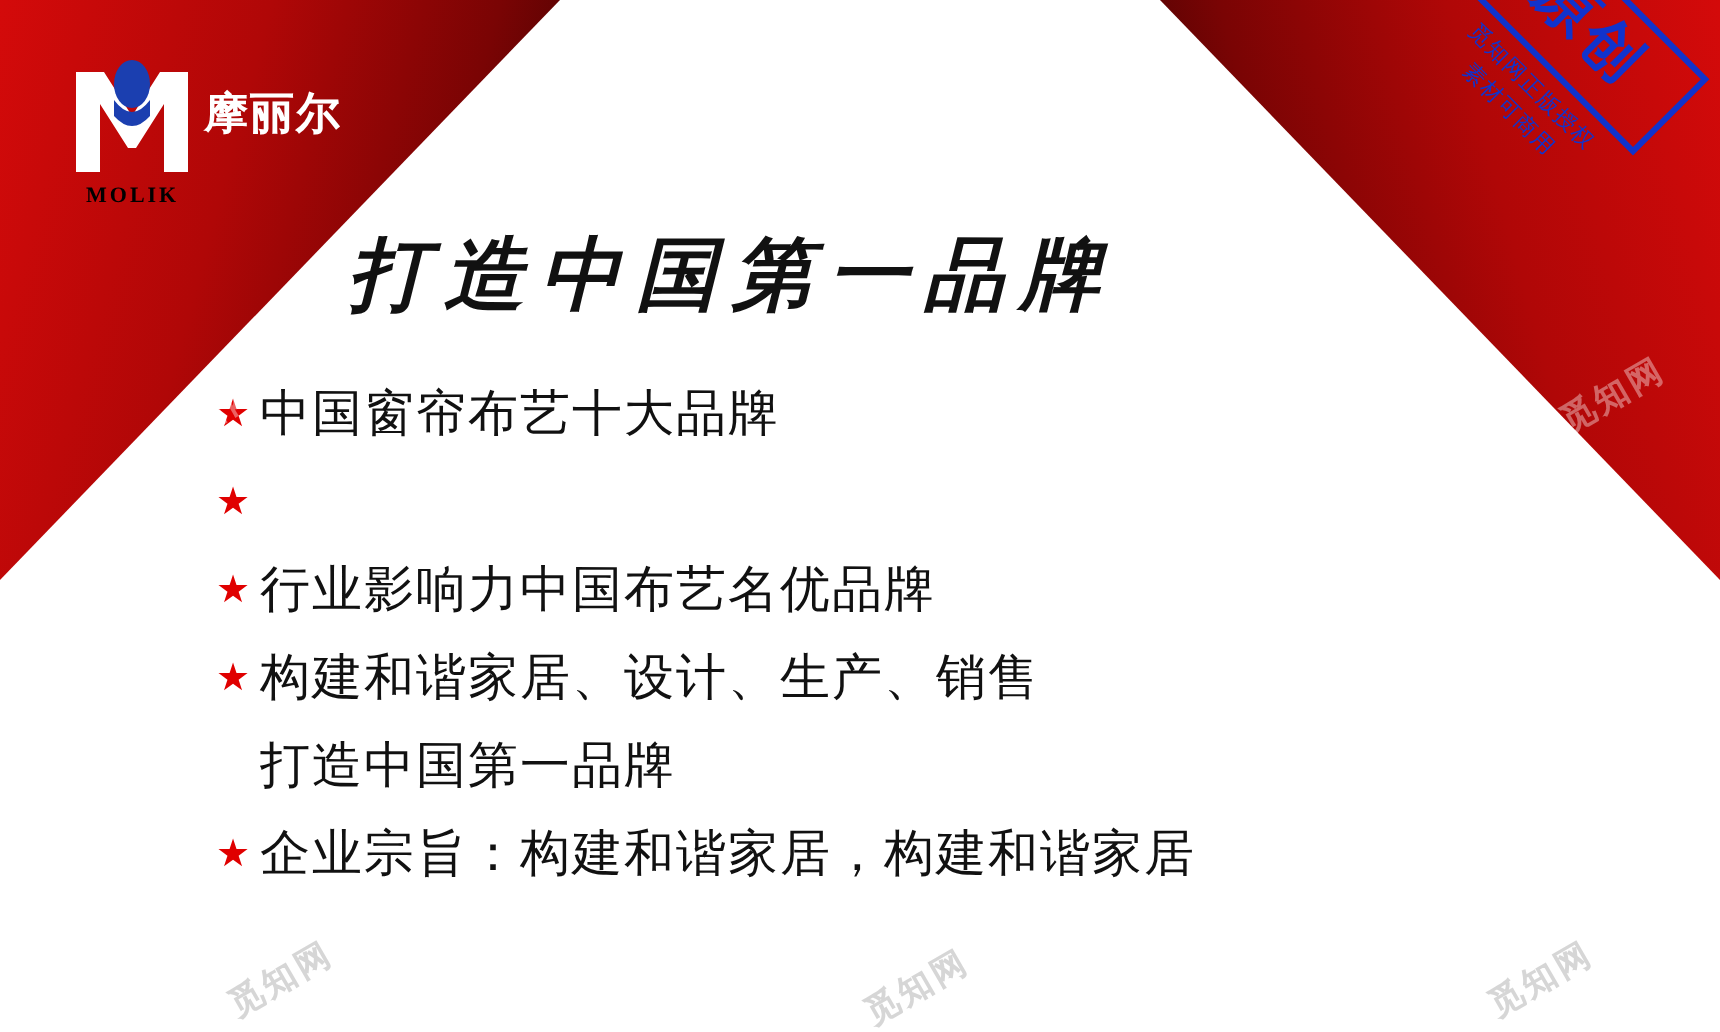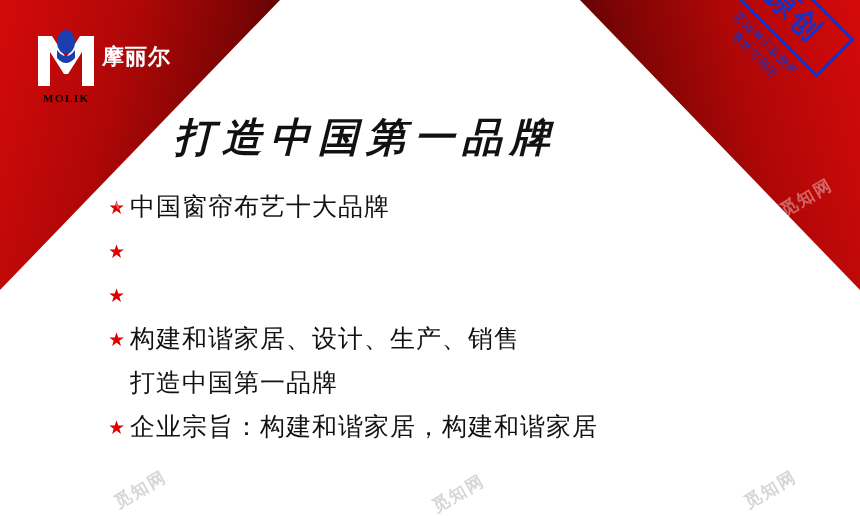--- a/index.html
+++ b/index.html
@@ -223,20 +223,21 @@
   <div class="bullets">
     <div class="bullet-row">
       <div class="star">★</div>
       <div class="bullet-text">中国窗帘布艺十大品牌</div>
     </div>
     <div class="bullet-row">
       <div class="star">★</div>
     </div>
     <div class="bullet-row">
       <div class="star">★</div>
+      <div class="bullet-text">行业影响力中国布艺名优品牌</div>
     </div>
     <div class="bullet-row">
       <div class="star">★</div>
       <div class="bullet-text">构建和谐家居、设计、生产、销售</div>
     </div>
     <div class="bullet-row">
       <div class="star hidden">★</div>
       <div class="bullet-text">打造中国第一品牌</div>
     </div>
     <div class="bullet-row">

